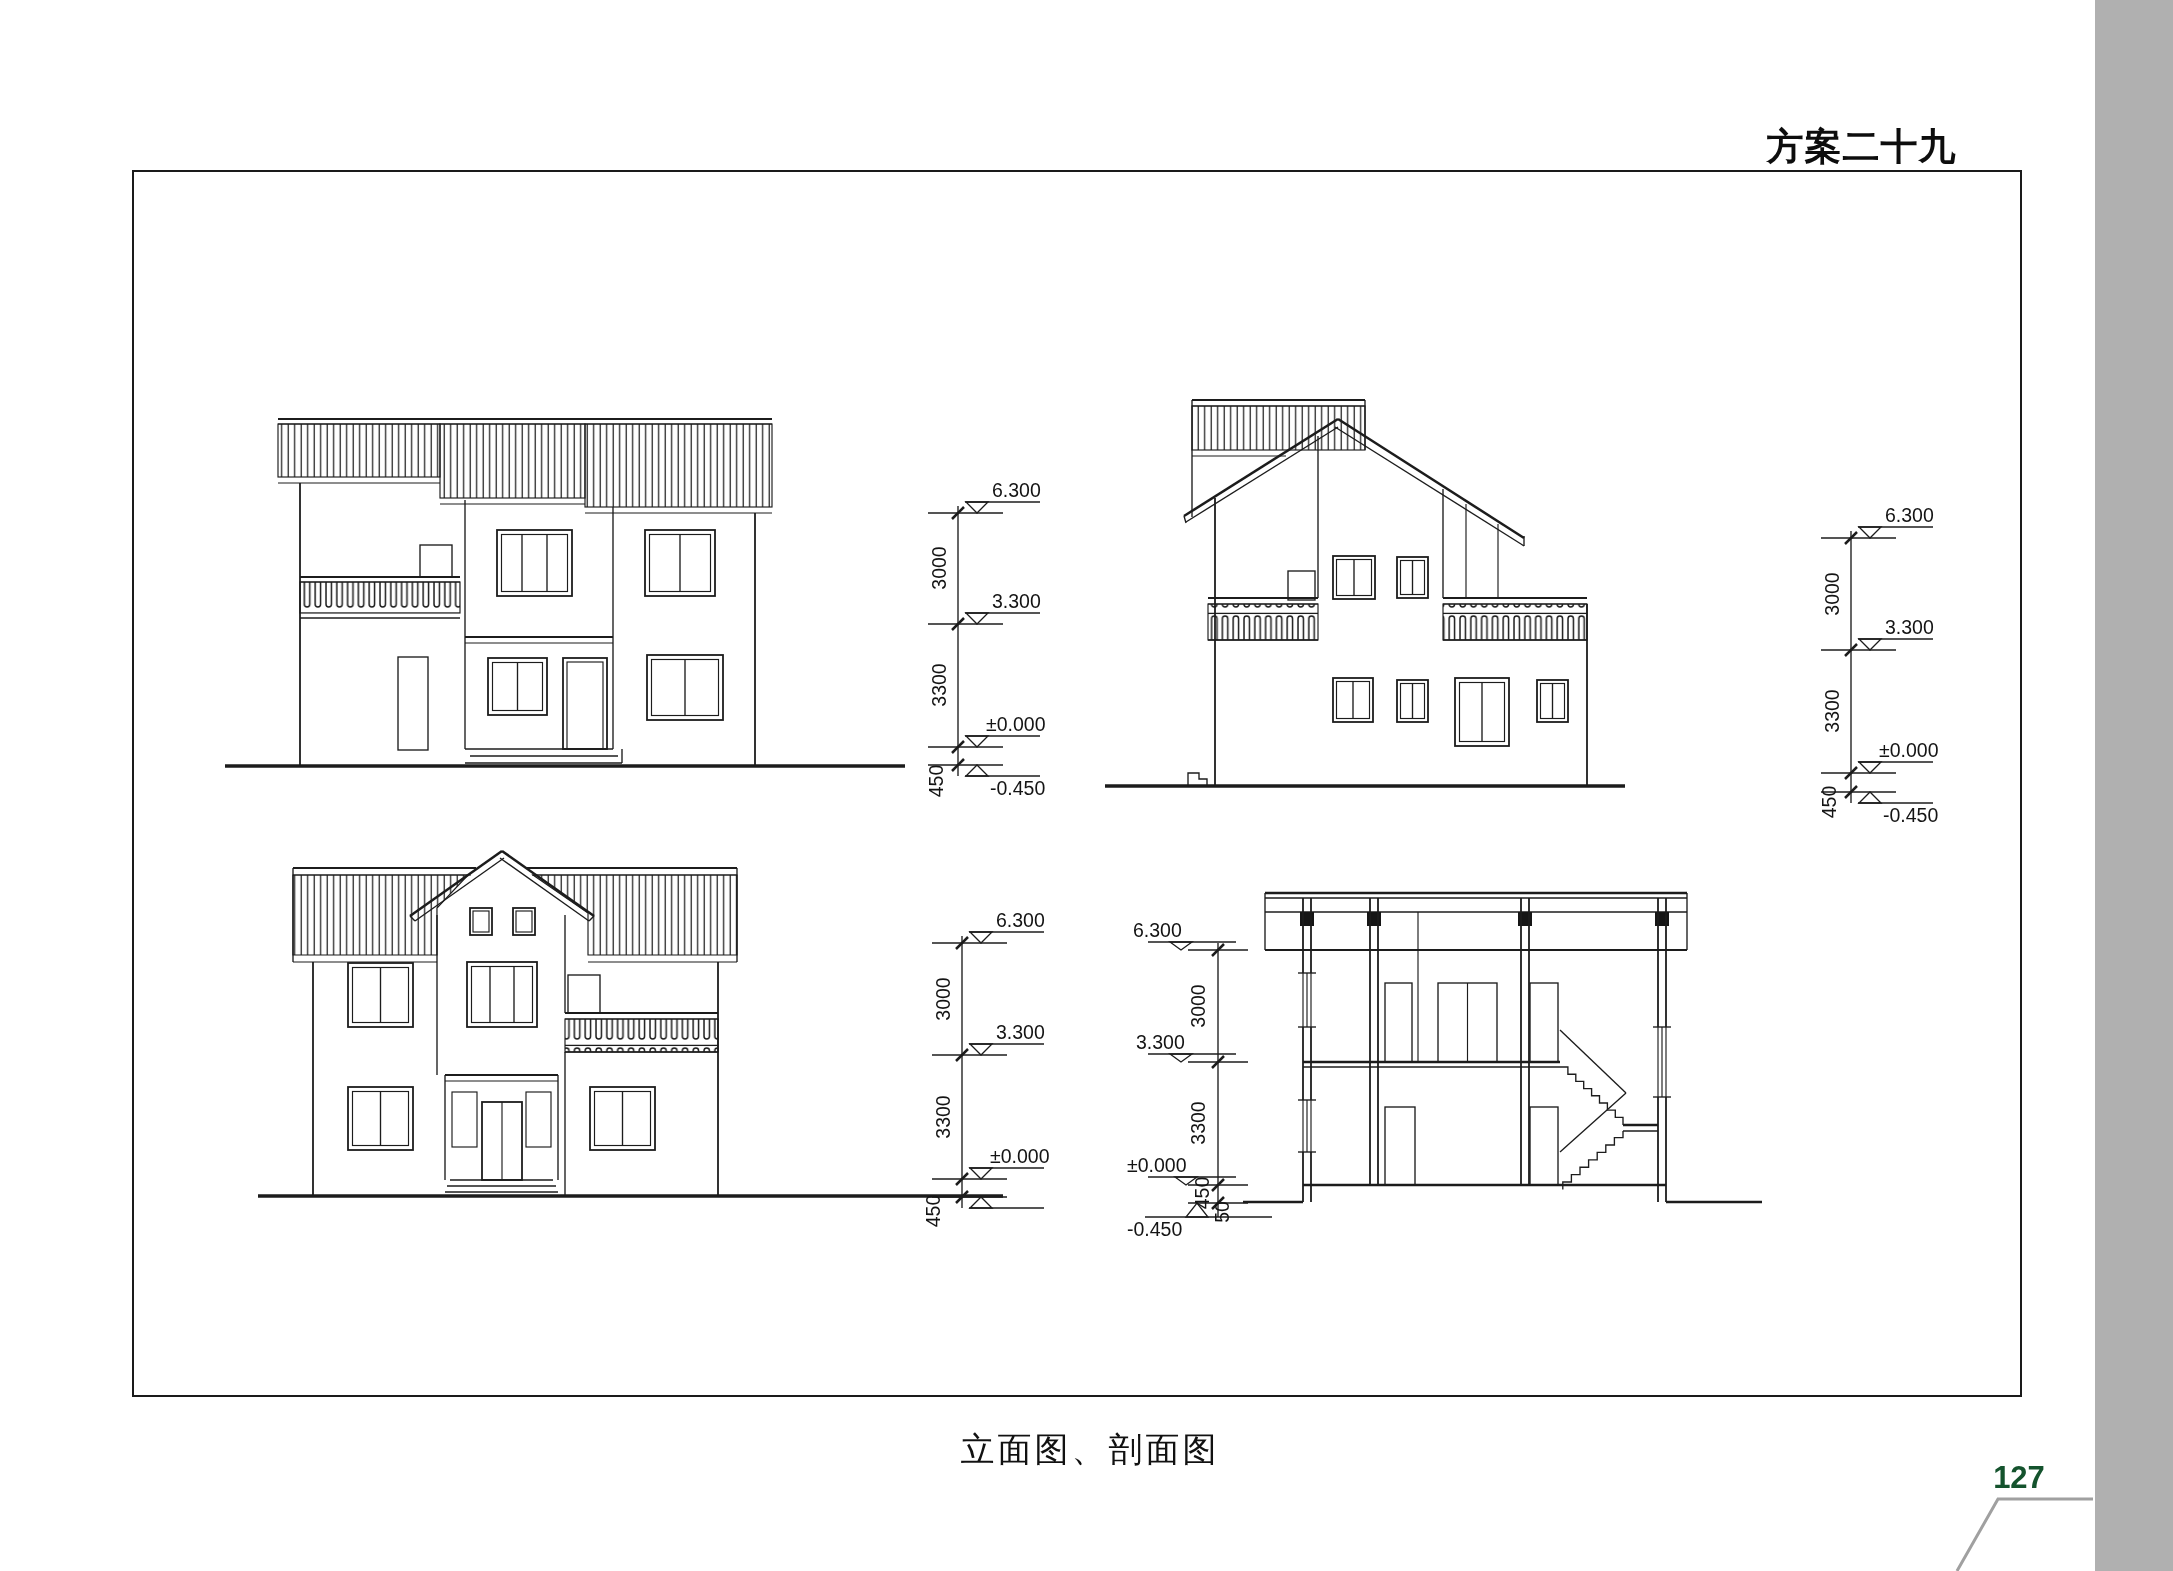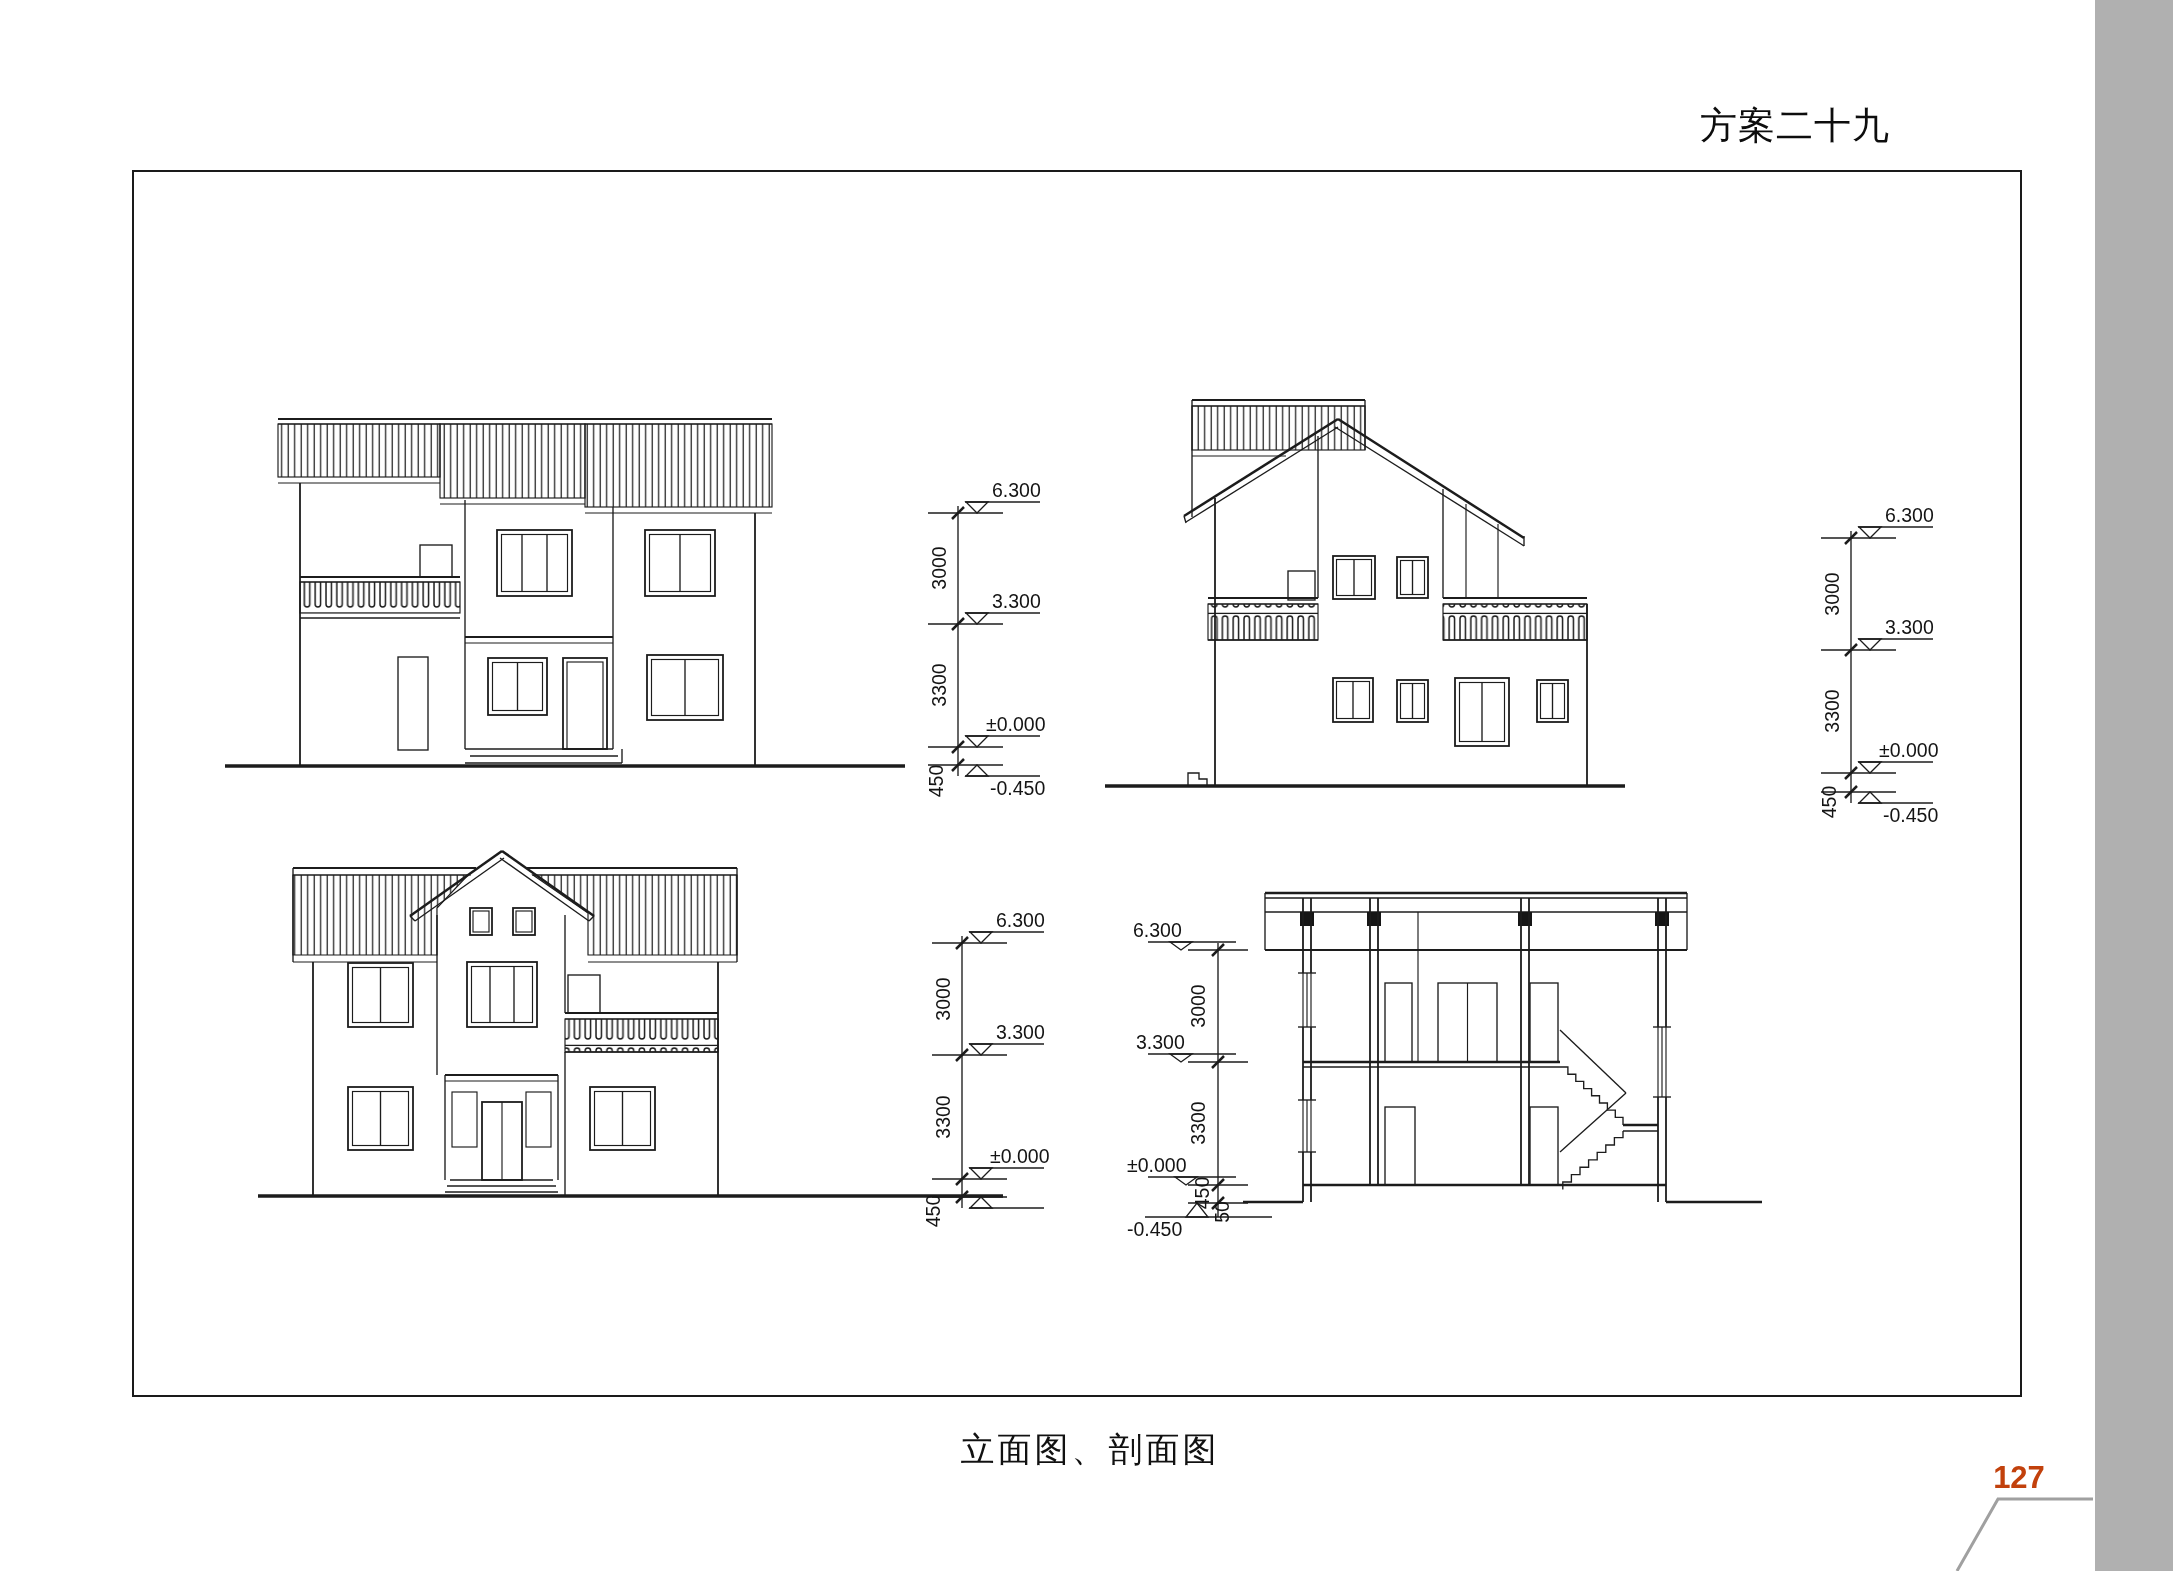--- a/index.html
+++ b/index.html
@@ -1,25 +1,25 @@
 <!DOCTYPE html>
 <html><head>
 <meta charset="utf-8">
 <style>
   html,body{margin:0;padding:0;background:#e8e8e8;}
   .page{position:relative;width:2173px;height:1571px;background:#ffffff;overflow:hidden;
         font-family:"Liberation Sans",sans-serif;color:#141414;}
   .sidebar{position:absolute;left:2095px;top:0;width:78px;height:1571px;background:#b0b0b0;}
   .frame{position:absolute;left:132px;top:170px;width:1886px;height:1223px;border:2.5px solid #1a1a1a;}
-  .title{position:absolute;left:1700px;top:100px;width:323px;height:52px;line-height:52px;
-         text-align:left;font-size:37px;font-weight:normal;letter-spacing:1px;color:#0d0d0d;}
+  .title{position:absolute;left:1700px;top:121px;width:323px;height:52px;line-height:52px;
+         text-align:center;font-size:37px;font-weight:bold;letter-spacing:1px;color:#0d0d0d;}
   .caption{position:absolute;left:860px;top:1412px;width:460px;height:50px;line-height:50px;
            text-align:center;font-size:34px;letter-spacing:3px;color:#111;margin-top:12px;}
   .pageno{position:absolute;left:1960px;top:1460px;width:118px;text-align:center;
-          font-size:31px;font-weight:bold;color:#c2410c;}
+          font-size:31px;font-weight:bold;color:#14532d;}
   svg.art{position:absolute;left:0;top:0;}
   .ln{stroke:#1c1c1c;fill:none;}
   .s1{stroke-width:1.15px;}
   .s13{stroke-width:1.35px;}
   .s2{stroke-width:1.8px;}
   .s25{stroke-width:2.5px;}
   .s3{stroke-width:2.6px;}
   .s4{stroke-width:3.4px;}
   .blk{fill:#161616;stroke:none;}
   .wfill{fill:#ffffff;}

